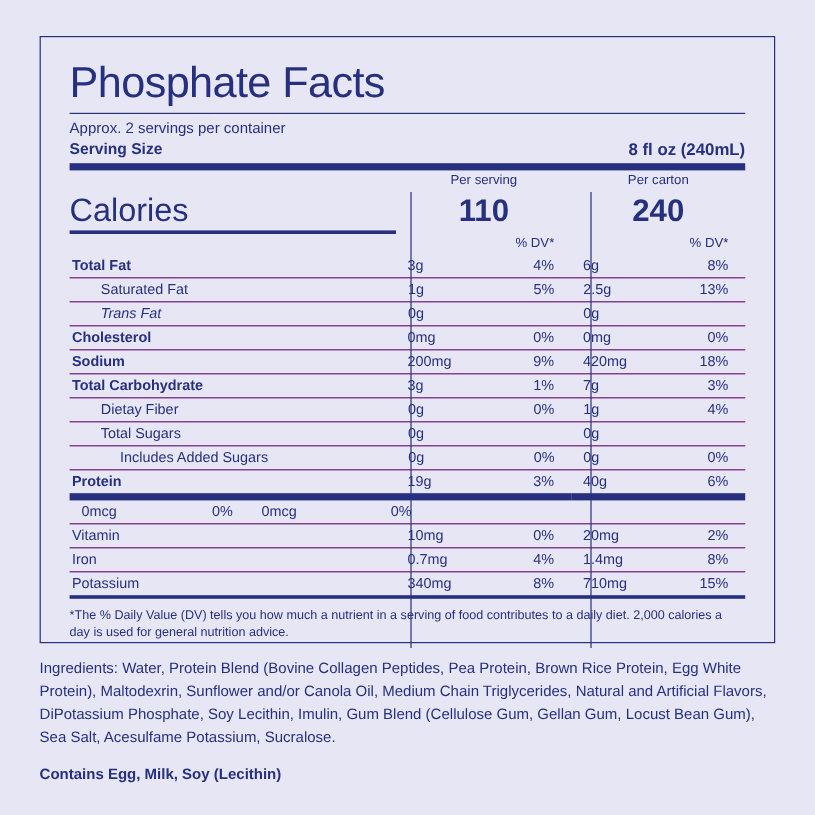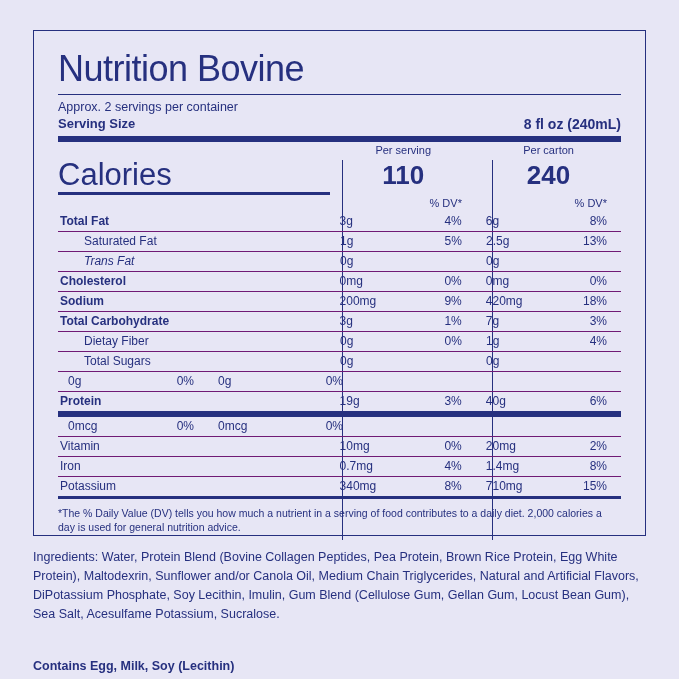--- a/index.html
+++ b/index.html
@@ -79,21 +79,21 @@
   .c-a { width: 150px; position: relative; }
   .c-b { width: 149px; position: relative; }
   .colhead .c-a, .colhead .c-b { text-align: center; }
 
   .calrow {
     display: flex;
     align-items: flex-end;
   }
   .cal-label {
     width: 280px;
-    font-size: 31px;
+    font-size: 27px;
     line-height: 34px;
   }
   .cal-val {
     width: 150px;
     text-align: center;
     font-size: 26px;
     font-weight: bold;
     line-height: 34px;
   }
   .cal-val2 {
@@ -185,35 +185,35 @@
     position: absolute;
     left: 33px;
     top: 548px;
     width: 613px;
     font-size: 12.5px;
     line-height: 19px;
   }
   .contains {
     position: absolute;
     left: 33px;
-    top: 657px;
+    top: 636px;
     width: 613px;
     font-size: 12.5px;
     font-weight: bold;
     line-height: 18px;
   }
 </style>
 </head>
 <body>
 
 <div class="page">
 
   <div class="panel">
 
-    <div class="title">Nutrition Bovine</div>
+    <div class="title">Phosphate Facts</div>
     <div class="rule-thin"></div>
 
     <div class="servings">Approx. 2 servings per container</div>
 
     <div class="serving-row">
       <span>Serving Size</span>
       <span class="serving-size-val">8 fl oz (240mL)</span>
     </div>
 
     <div class="rule-thick"></div>
@@ -300,20 +300,21 @@
             <div class="n-pct2">4%</div>
           </div>
           <div class="nrow">
             <div class="n-name ind1">Total Sugars</div>
             <div class="n-amt">0g</div>
             <div class="n-pct"></div>
             <div class="n-amt2">0g</div>
             <div class="n-pct2"></div>
           </div>
           <div class="nrow">
+            <div class="n-name ind2">Includes Added Sugars</div>
             <div class="n-amt">0g</div>
             <div class="n-pct">0%</div>
             <div class="n-amt2">0g</div>
             <div class="n-pct2">0%</div>
           </div>
           <div class="nrow">
             <div class="n-name"><b>Protein</b></div>
             <div class="n-amt">19g</div>
             <div class="n-pct">3%</div>
             <div class="n-amt2">40g</div>

